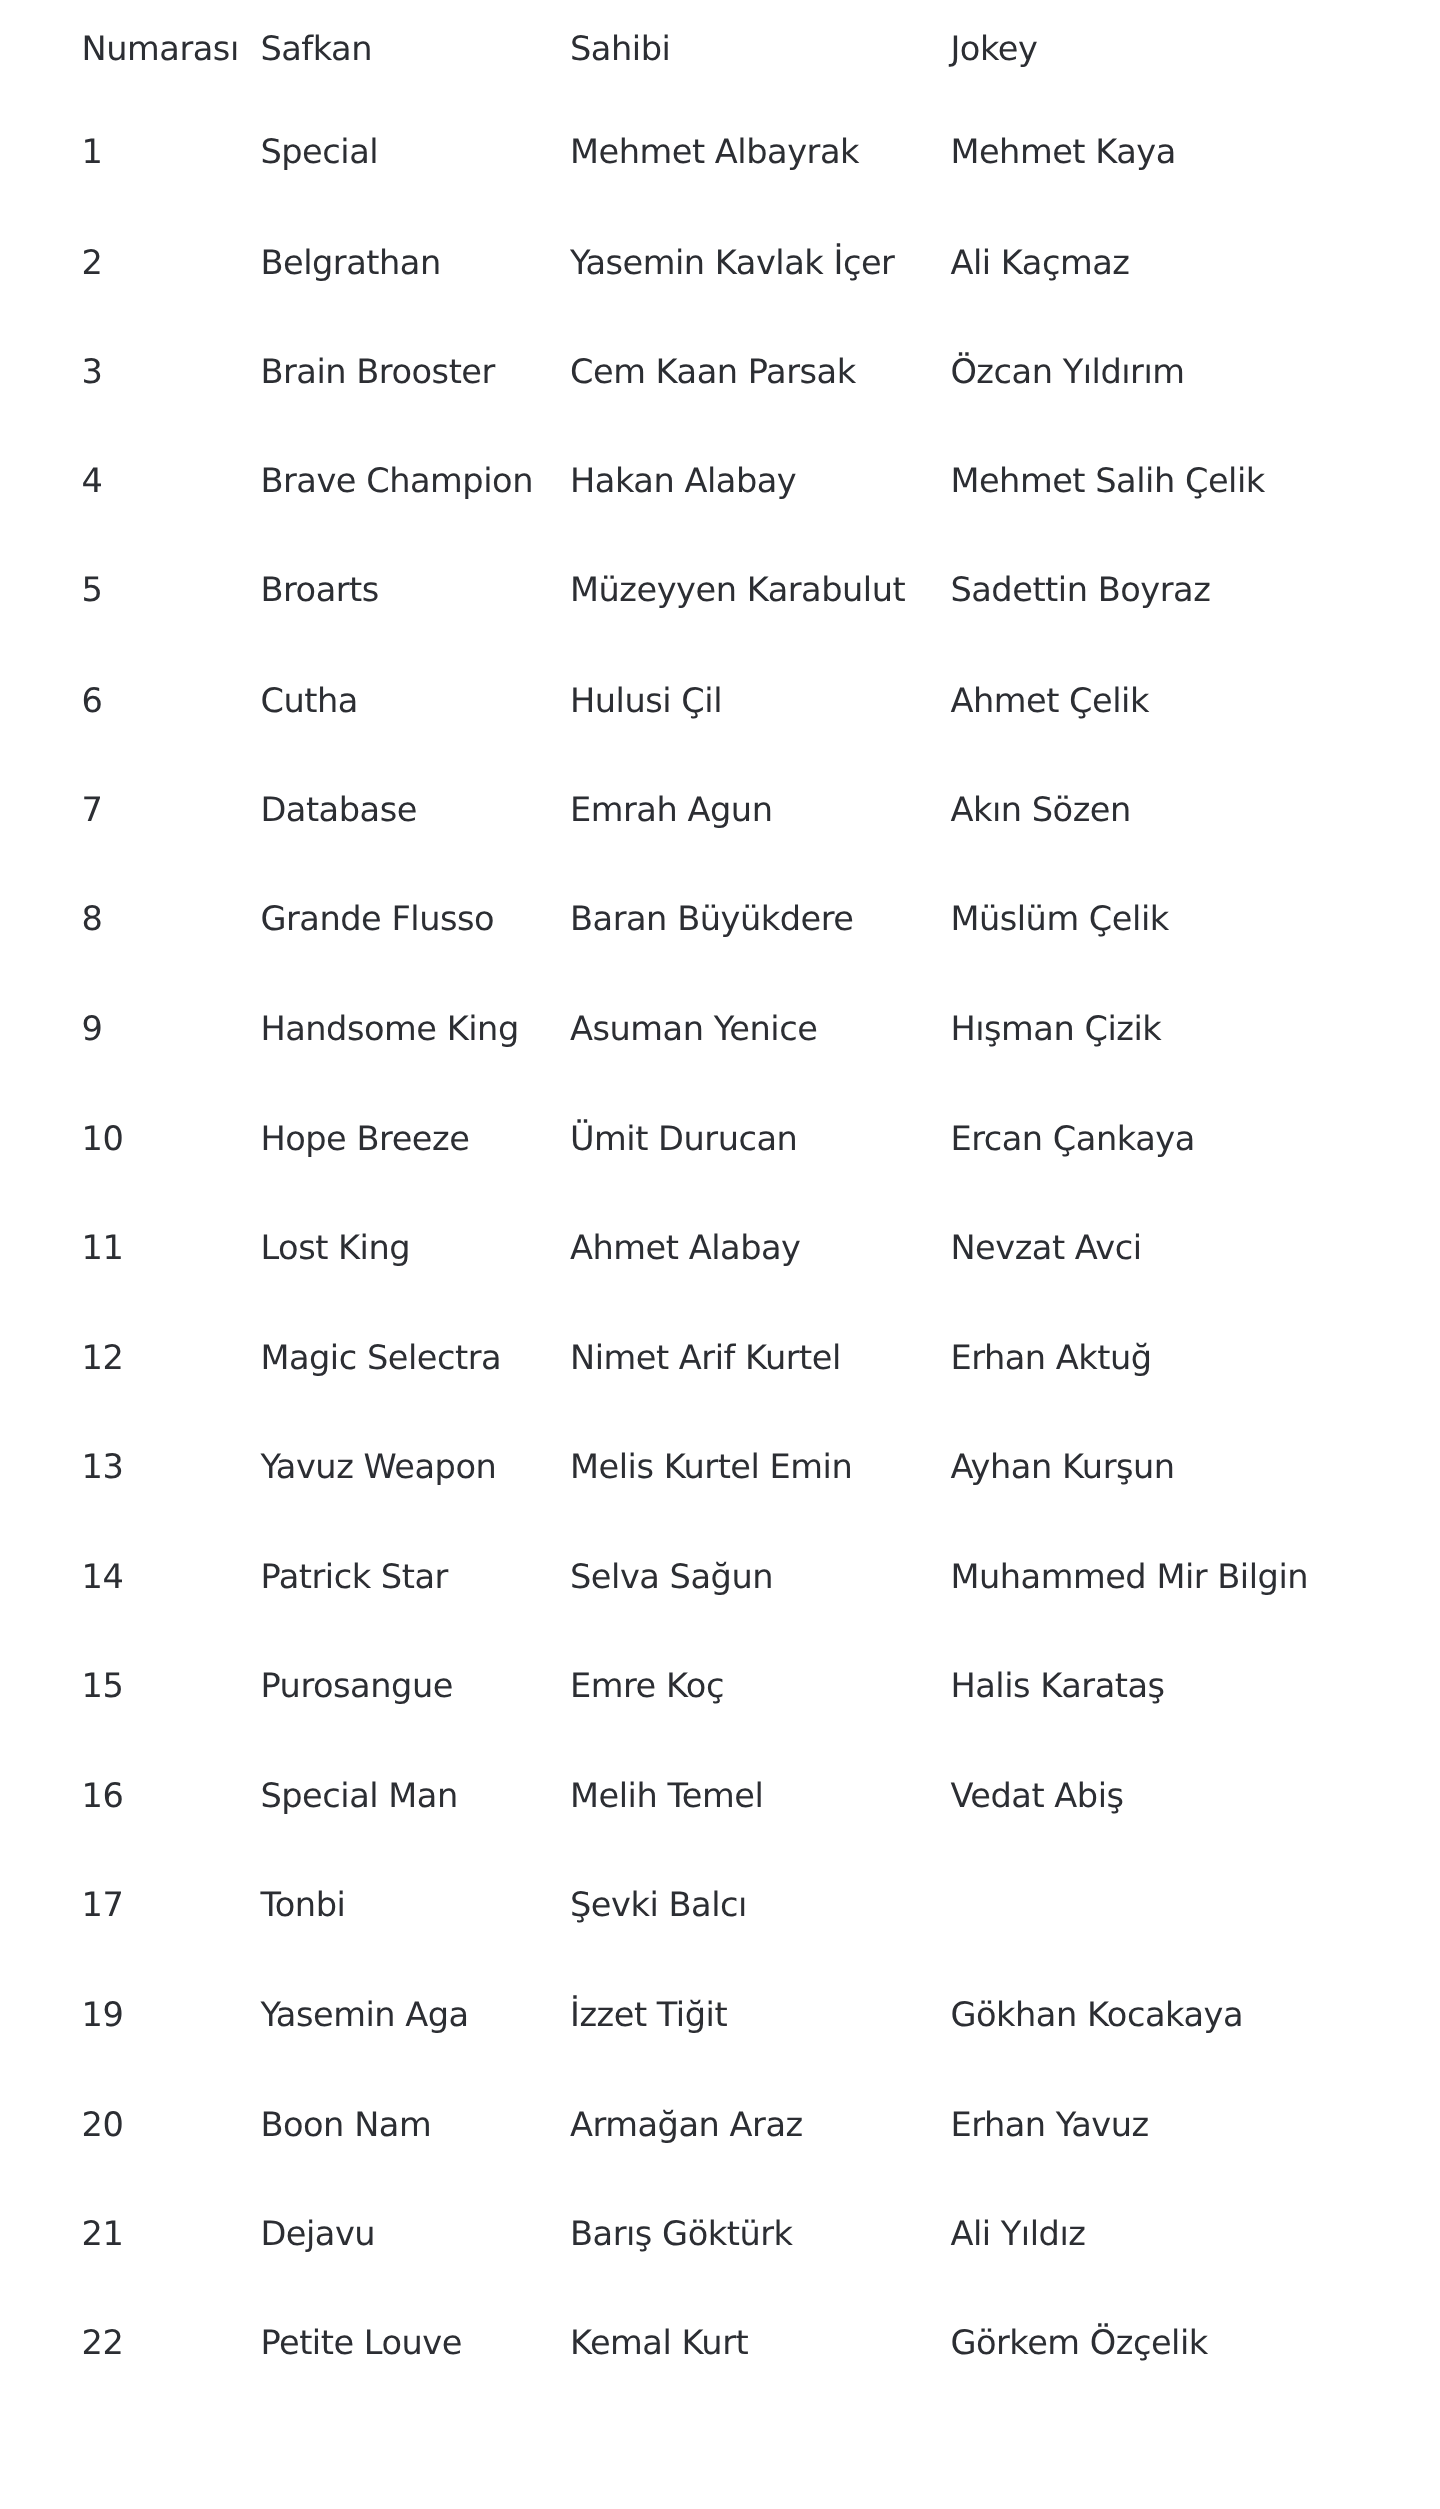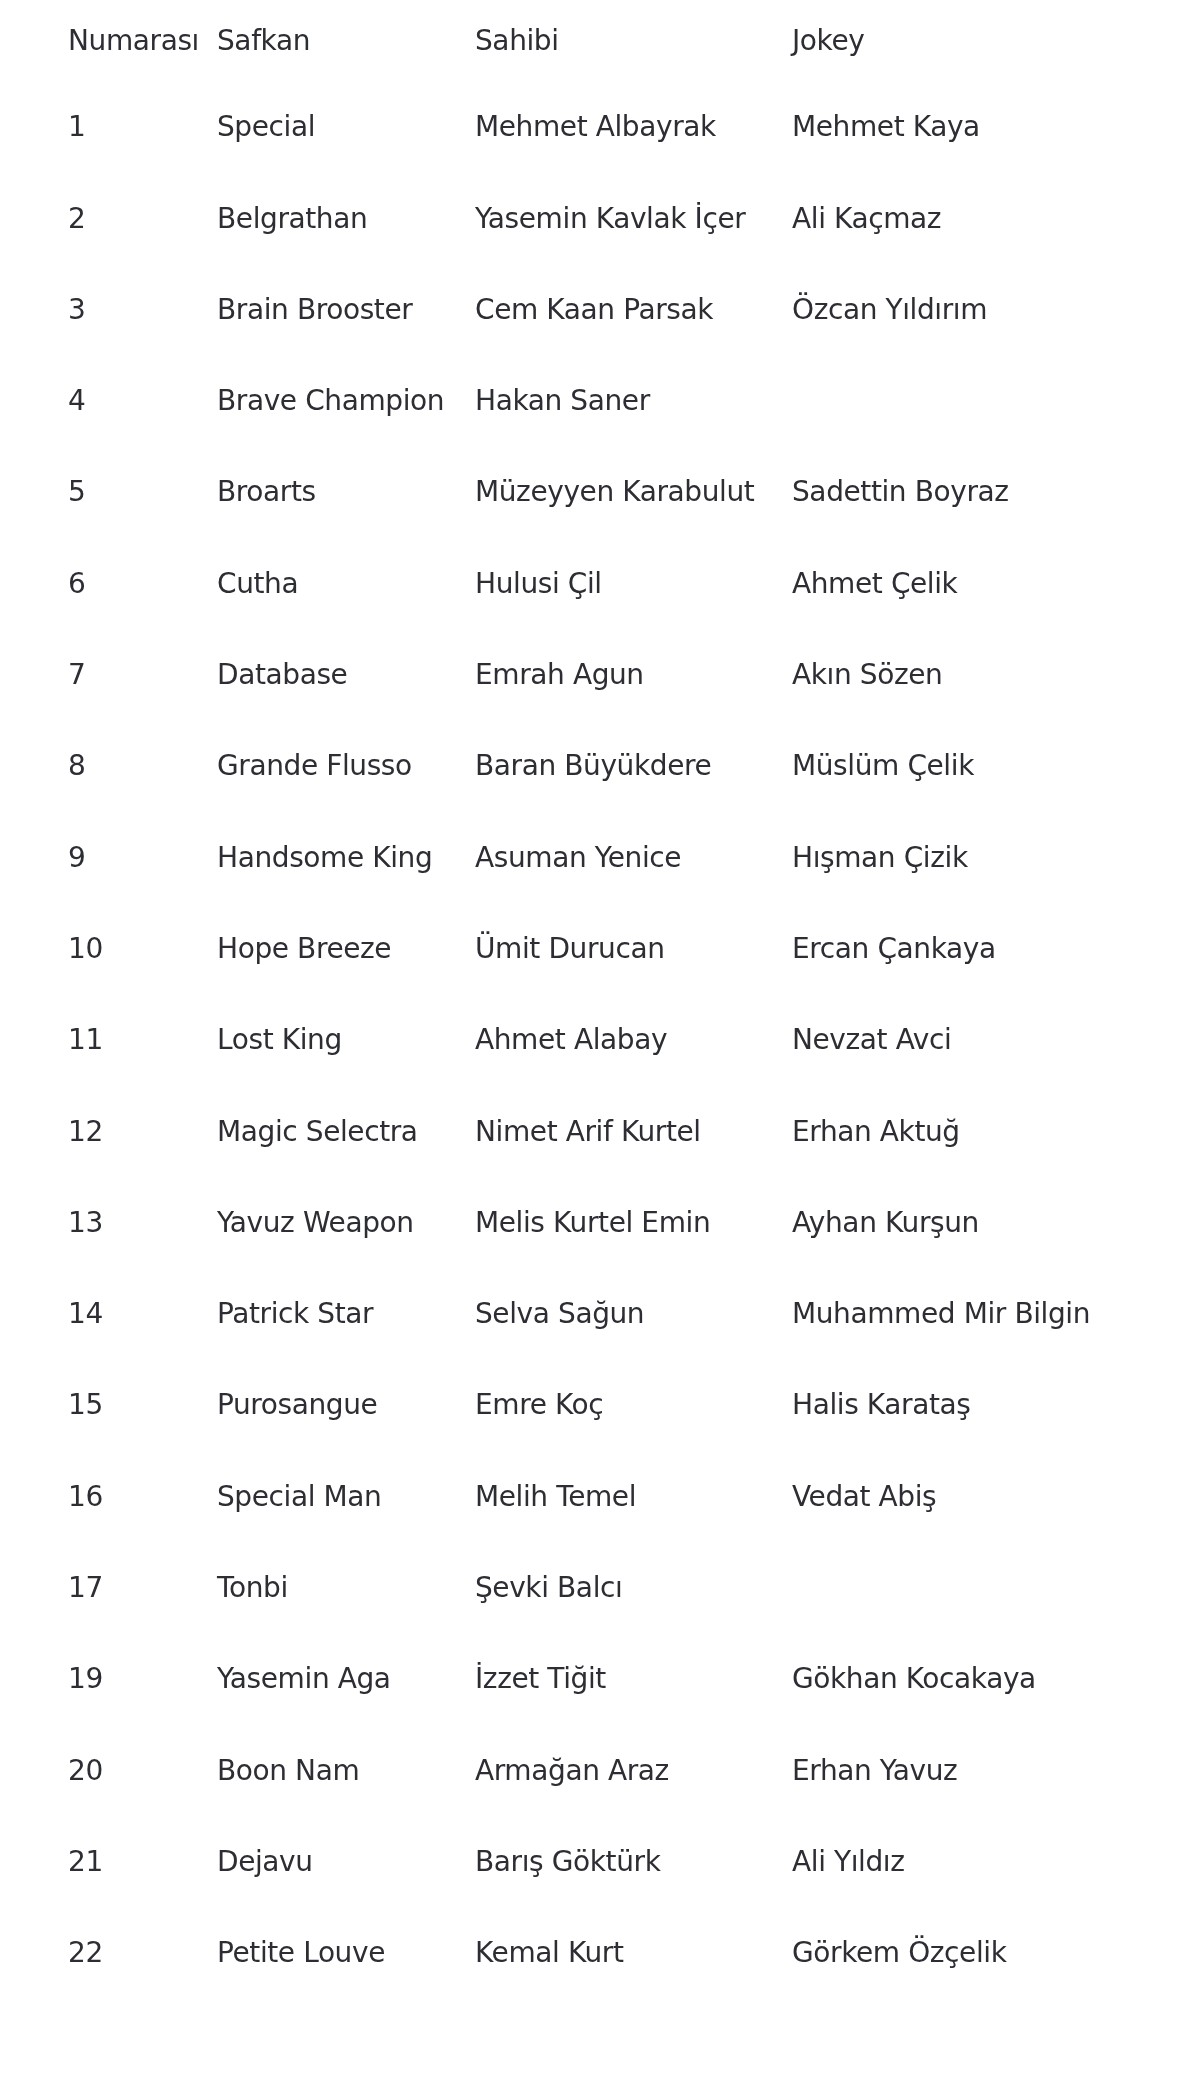--- a/index.html
+++ b/index.html
@@ -68,21 +68,22 @@
   <div class="trow">
     <div class="cell">3</div>
     <div class="cell">Brain Brooster</div>
     <div class="cell">Cem Kaan Parsak</div>
     <div class="cell">Özcan Yıldırım</div>
   </div>
 
   <div class="trow">
     <div class="cell">4</div>
     <div class="cell">Brave Champion</div>
-    <div class="cell">Hakan Saner</div>
+    <div class="cell">Hakan Alabay</div>
+    <div class="cell">Mehmet Salih Çelik</div>
   </div>
 
   <div class="trow">
     <div class="cell">5</div>
     <div class="cell">Broarts</div>
     <div class="cell">Müzeyyen Karabulut</div>
     <div class="cell">Sadettin Boyraz</div>
   </div>
 
   <div class="trow">

